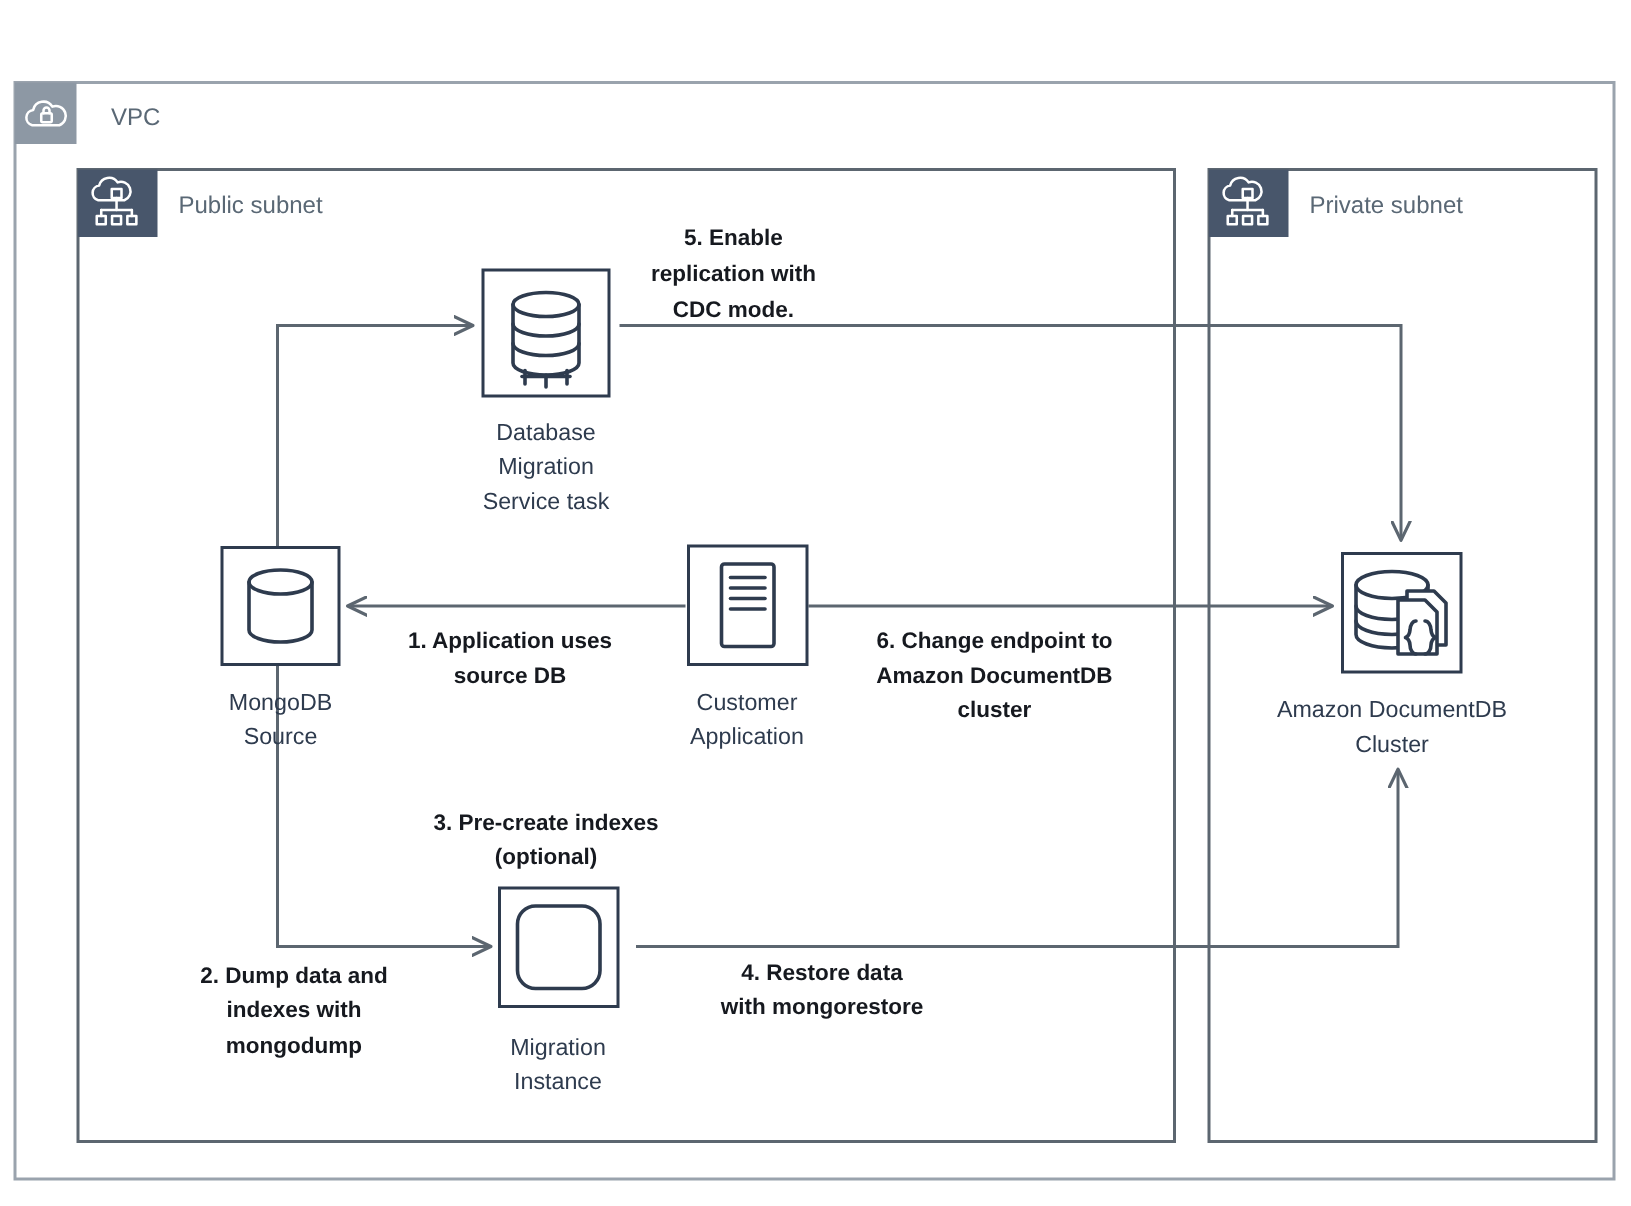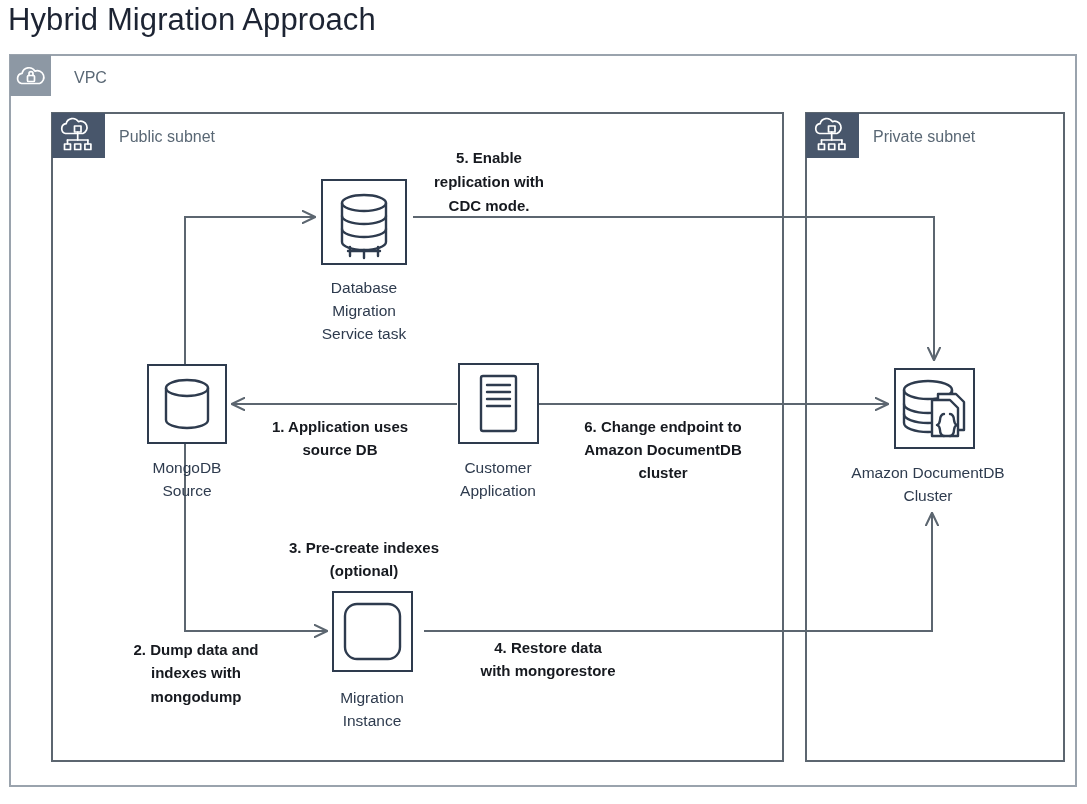--- a/index.html
+++ b/index.html
@@ -89,21 +89,20 @@
     stroke-width: 1.7;
     stroke-linecap: round;
     stroke-linejoin: round;
   }
 </style>
 </head>
 <body>
 
 <div id="diagram-root">
 
-  <div id="page-title">Hybrid Migration Approach</div>
 
   <svg id="canvas" viewBox="0 0 1087 804">
     <defs>
       <marker id="arrow" viewBox="0 0 10 10" refX="9" refY="5" markerWidth="7" markerHeight="7" orient="auto-start-reverse">
         <path d="M 0 0.6 L 9.2 5 L 0 9.4" fill="none" stroke="#5c6670" stroke-width="1.5" stroke-linecap="round" stroke-linejoin="round"></path>
       </marker>
     </defs>
 
     <rect class="vpc-border" x="10" y="55" width="1066" height="731"></rect>
     <rect class="hdr-badge-vpc" x="10" y="55" width="41" height="41"></rect>

